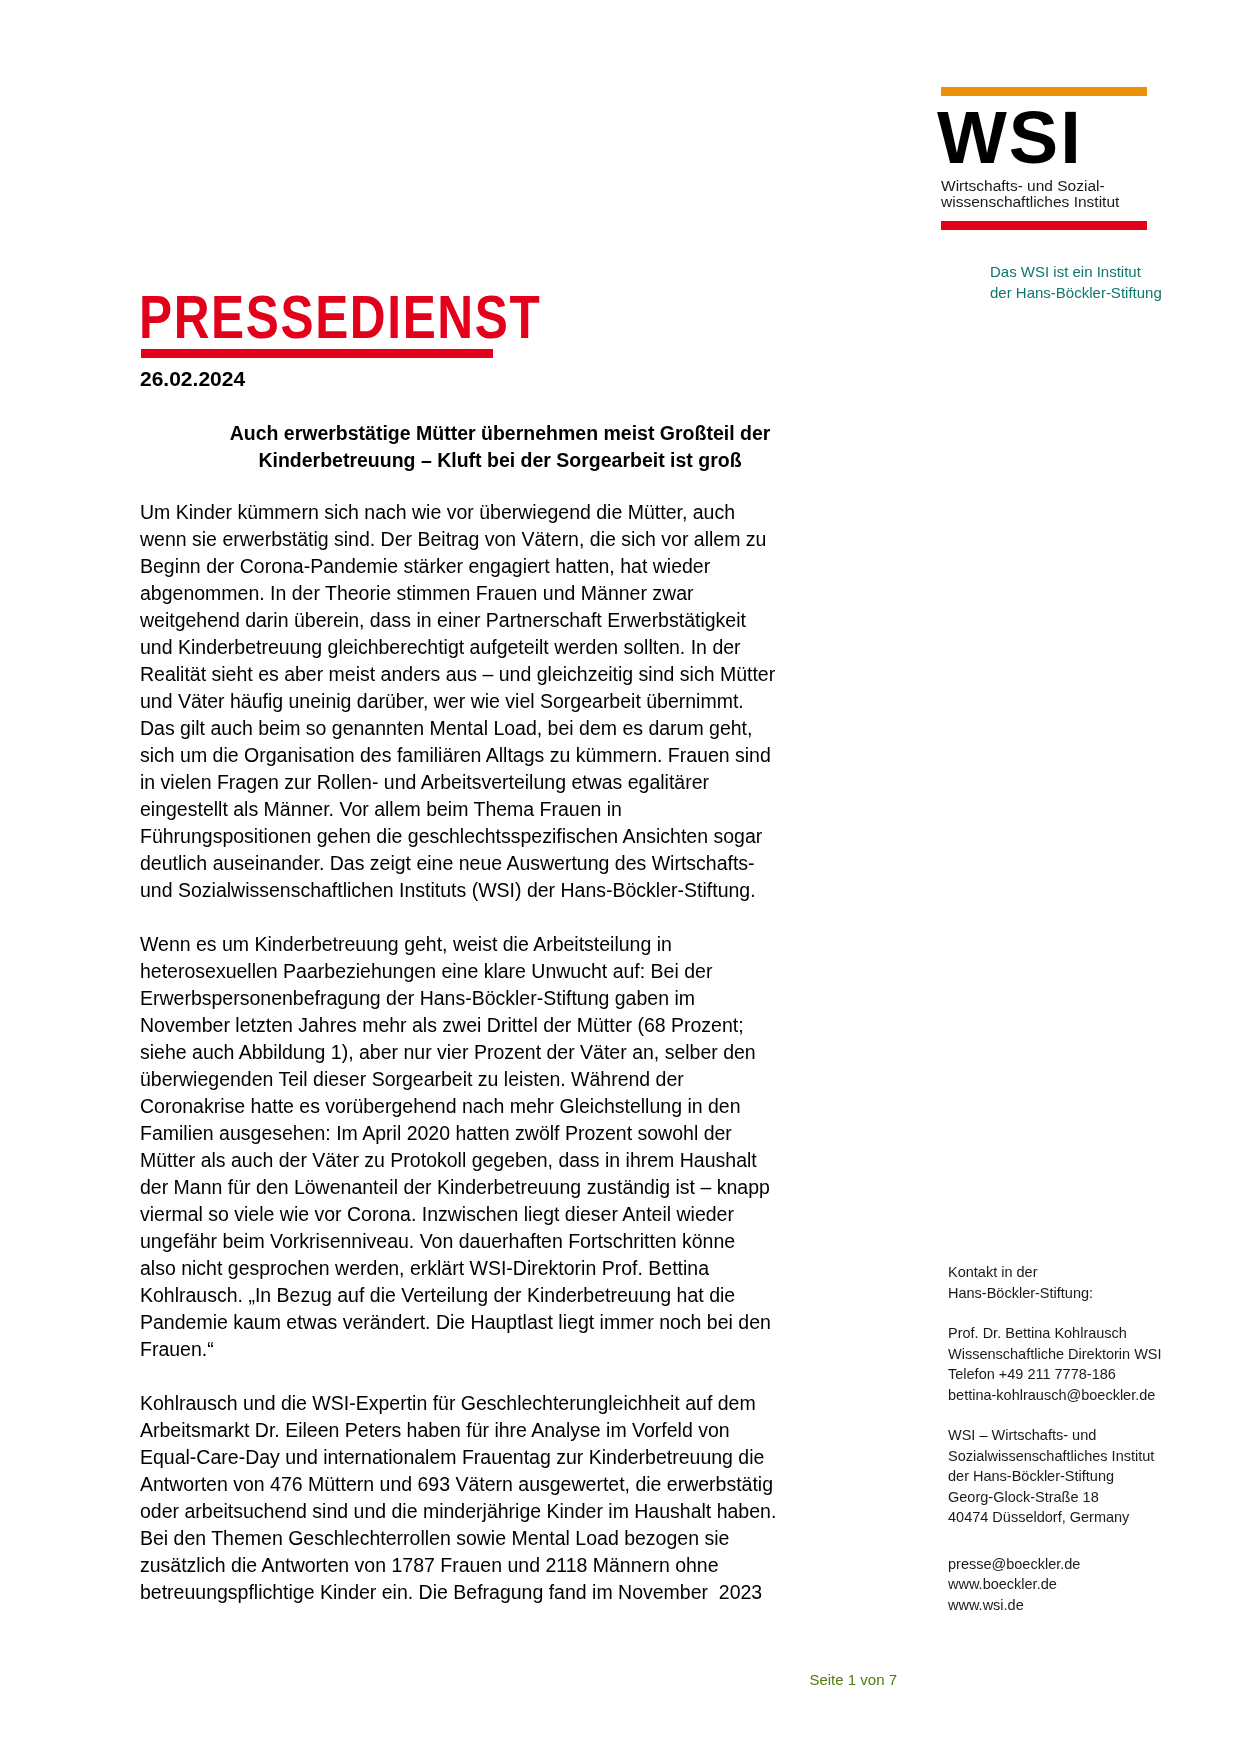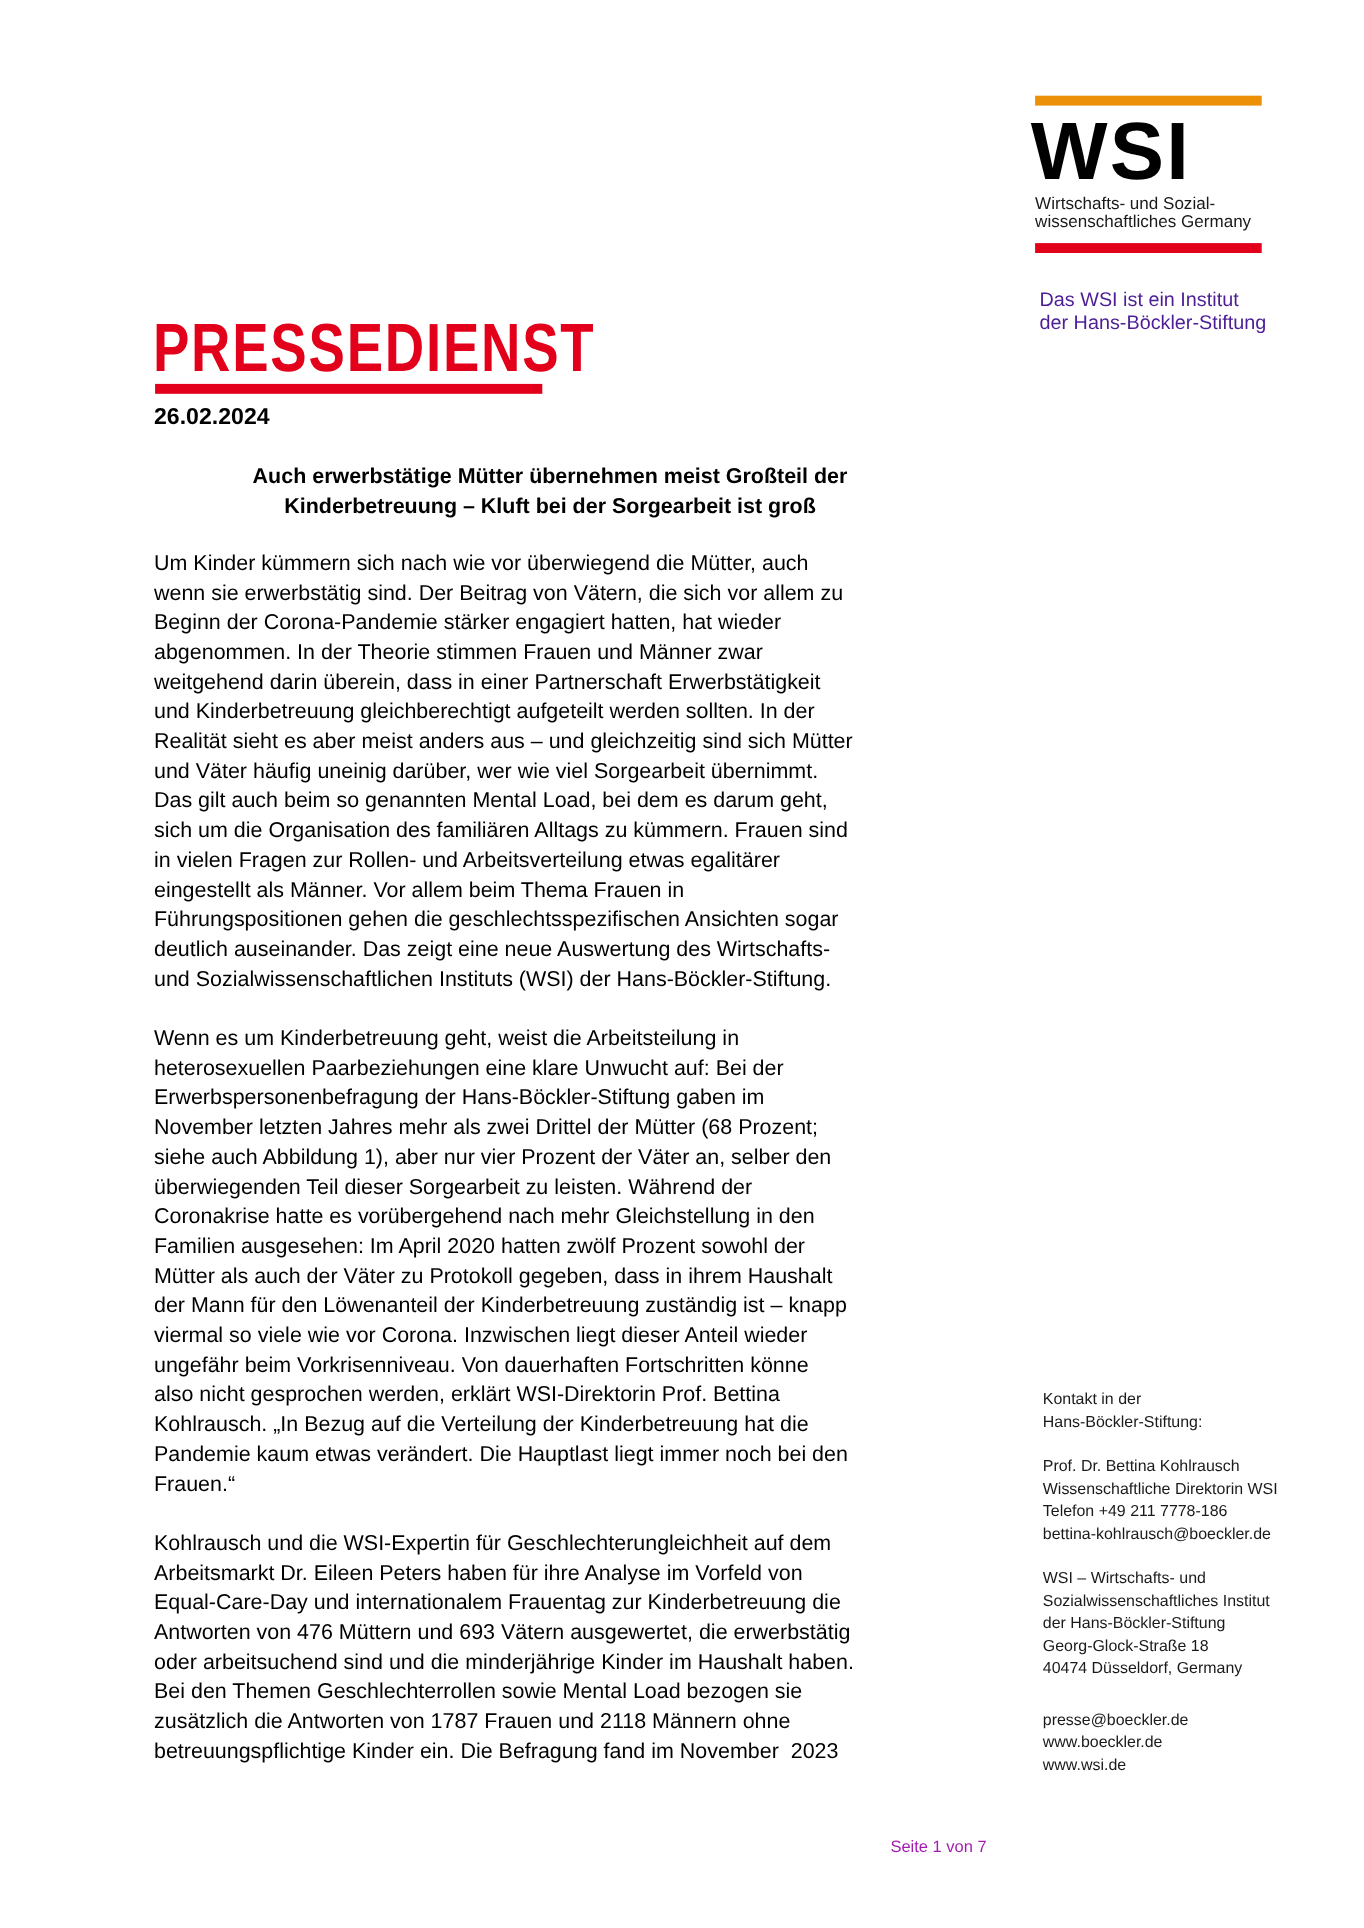--- a/index.html
+++ b/index.html
@@ -10,51 +10,51 @@
   }
   
   .logo{position:absolute;left:941px;top:87px;width:206px;}
   .logo-bar-orange{height:9px;background:#EC9008;}
   .logo-acronym{
     font-size:74px;font-weight:bold;line-height:64px;letter-spacing:2px;
     margin-top:10px;margin-left:-4px;color:#000;
   }
   .logo-subtitle{font-size:15.5px;line-height:15.5px;margin-top:8px;white-space:pre;color:#1a1a1a;}
   .logo-bar-red{height:9px;background:#E2001A;margin-top:12px;}
-  .logo-note{position:absolute;left:945px;top:262px;font-size:18px;line-height:20.5px;white-space:pre;color:#4c1d95;}
+  .logo-note{position:absolute;left:990px;top:262px;font-size:15px;line-height:20.5px;white-space:pre;color:#0f766e;}
   
   .masthead-title{
     position:absolute;left:139px;top:288px;
     font-size:62px;line-height:58px;font-weight:bold;letter-spacing:2px;
     color:#E2001A;transform:scaleX(0.80);transform-origin:0 0;white-space:pre;
   }
   .masthead-underline{position:absolute;left:141px;top:349px;width:352px;height:9px;background:#E2001A;}
   .press-date{position:absolute;left:140px;top:367px;font-size:21px;font-weight:bold;}
   
   .article{position:absolute;left:140px;top:420px;width:720px;font-size:19.5px;line-height:27px;}
   .article-kicker{white-space:pre;font-weight:normal;margin:0;}
   .article-title{white-space:pre;font-weight:bold;margin:0 0 25px 0;font-size:19.5px;line-height:27px;text-align:center;}
   .article p{white-space:pre;margin:14px 0 27px 0;}
   
   .sidebar{position:absolute;left:948px;top:1262px;width:270px;font-size:14.5px;line-height:20.5px;color:#1a1a1a;}
   .sidebar .block{white-space:pre;margin:0 0 20px 0;}
   .sidebar .block:last-child{margin-top:26px;}
   
-  .page-footer{position:absolute;left:697px;top:1671px;width:200px;text-align:right;font-size:15px;color:#a21caf;}
+  .page-footer{position:absolute;left:697px;top:1671px;width:200px;text-align:right;font-size:15px;color:#4d7c0f;}
 </style>
 </head>
 <body>
 
 <div class="page">
 
   <div class="logo">
     <div class="logo-bar-orange"></div>
     <div class="logo-acronym">WSI</div>
     <div class="logo-subtitle">Wirtschafts- und Sozial-
-wissenschaftliches Germany</div>
+wissenschaftliches Institut</div>
     <div class="logo-bar-red"></div>
   </div>
   <div class="logo-note">Das WSI ist ein Institut
 der Hans-Böckler-Stiftung</div>
 
   <div class="masthead-title">PRESSEDIENST</div>
   <div class="masthead-underline"></div>
   <div class="press-date">26.02.2024</div>
 
   <div class="article">

